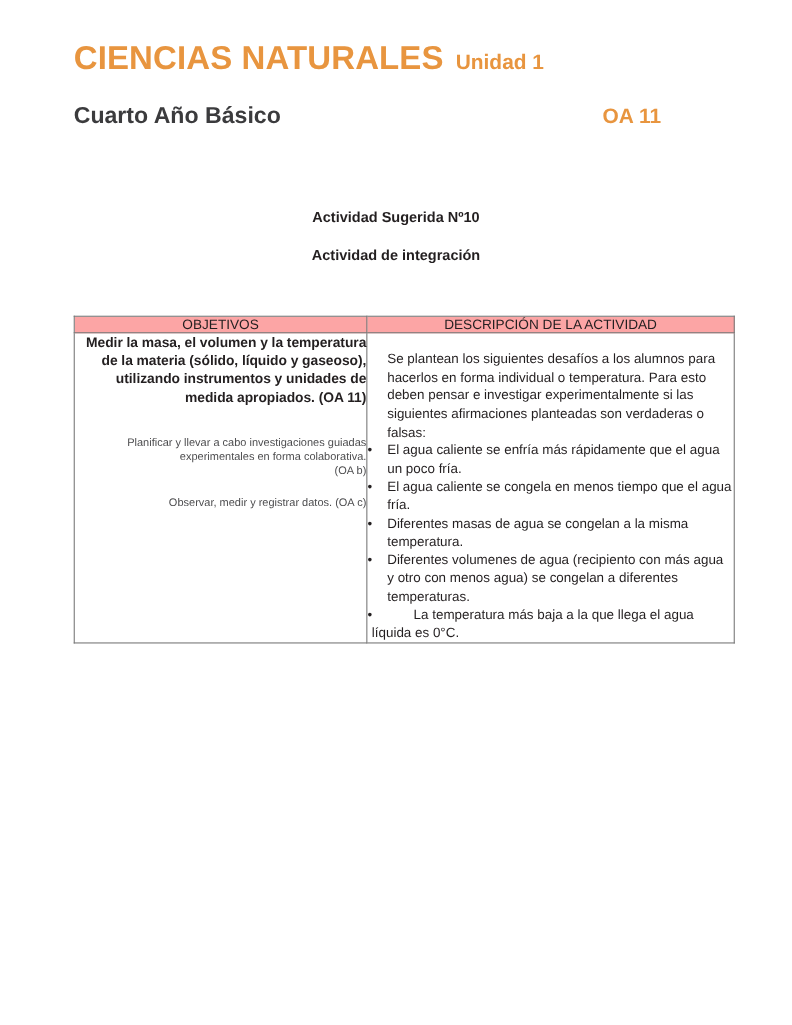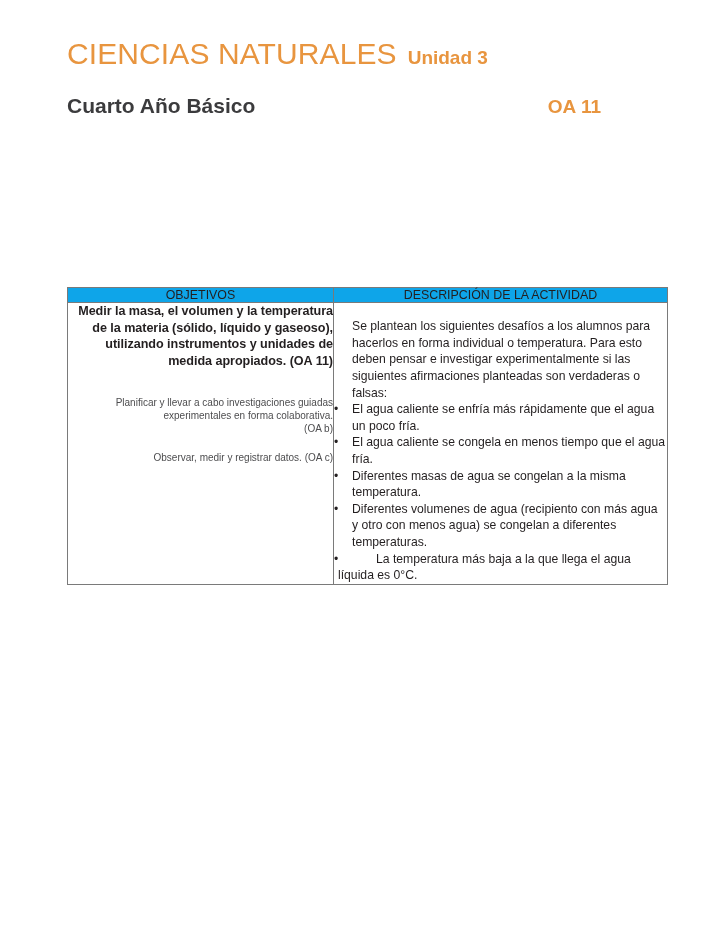--- a/index.html
+++ b/index.html
@@ -30,21 +30,21 @@
     top: 38px;
     width: 586px;
   }
   .title-line {
     display: flex;
     align-items: baseline;
     white-space: nowrap;
   }
   .subject-title {
     font-size: 30px;
-    font-weight: normal;
+    font-weight: bold;
     color: #e8953f;
     letter-spacing: 0.1px;
     line-height: 1.05;
   }
   .unit-label {
     font-size: 19px;
     font-weight: bold;
     color: #e8953f;
     margin-left: 11px;
     line-height: 1.05;
@@ -109,21 +109,21 @@
     border: 1.3px solid #7a7a7a;
     vertical-align: top;
     padding: 0;
   }
   th.col-head {
     text-align: center;
     font-size: 12.4px;
     font-weight: normal;
     color: #231f20;
     padding: 2px 4px 3px 4px;
-    background: #0ea5e9;
+    background: #fca5a5;
     line-height: 1.15;
   }
   .col-objetivos { width: 266px; }
   .col-descripcion { width: 334px; }
 
   td.cell-objetivos {
     padding: 4px 8px 6px 9px;
     text-align: right;
   }
   td.cell-descripcion {
@@ -189,28 +189,32 @@
   }
 </style>
 </head>
 <body>
 
 <div class="page">
 
   <div class="header">
     <div class="title-line">
       <span class="subject-title">CIENCIAS NATURALES</span>
-      <span class="unit-label">Unidad 3</span>
+      <span class="unit-label">Unidad 1</span>
     </div>
     <div class="grade-line">
       <span class="grade-label">Cuarto Año Básico</span>
       <span class="oa-label">OA 11</span>
     </div>
   </div>
 
+  <div class="activity-headings">
+    <div class="activity-number">Actividad Sugerida Nº10</div>
+    <div class="activity-type">Actividad de integración</div>
+  </div>
 
   <div class="table-wrap">
     <table class="oa-table">
       <colgroup>
         <col class="col-objetivos">
         <col class="col-descripcion">
       </colgroup>
       <thead>
         <tr>
           <th class="col-head">OBJETIVOS</th>

